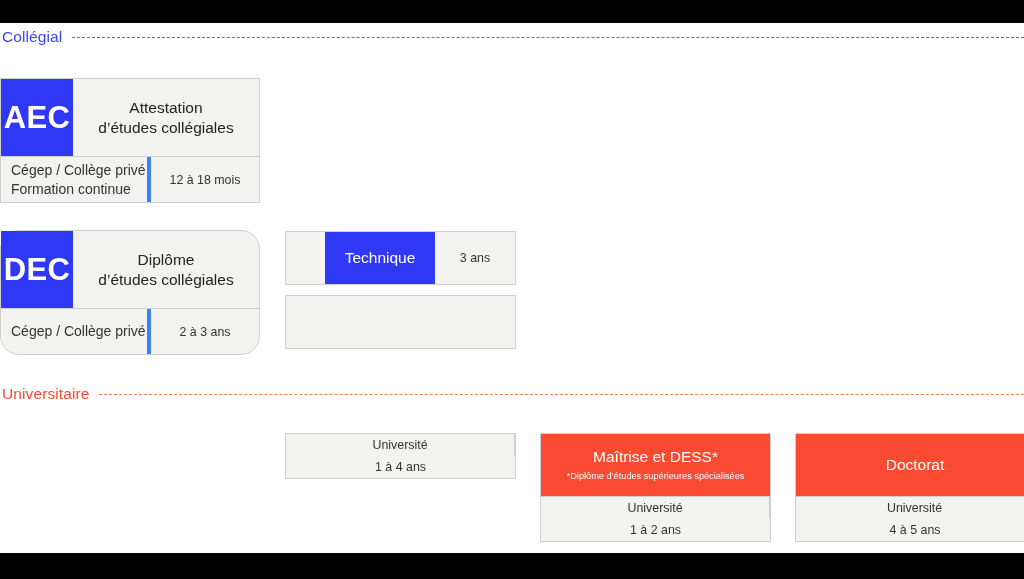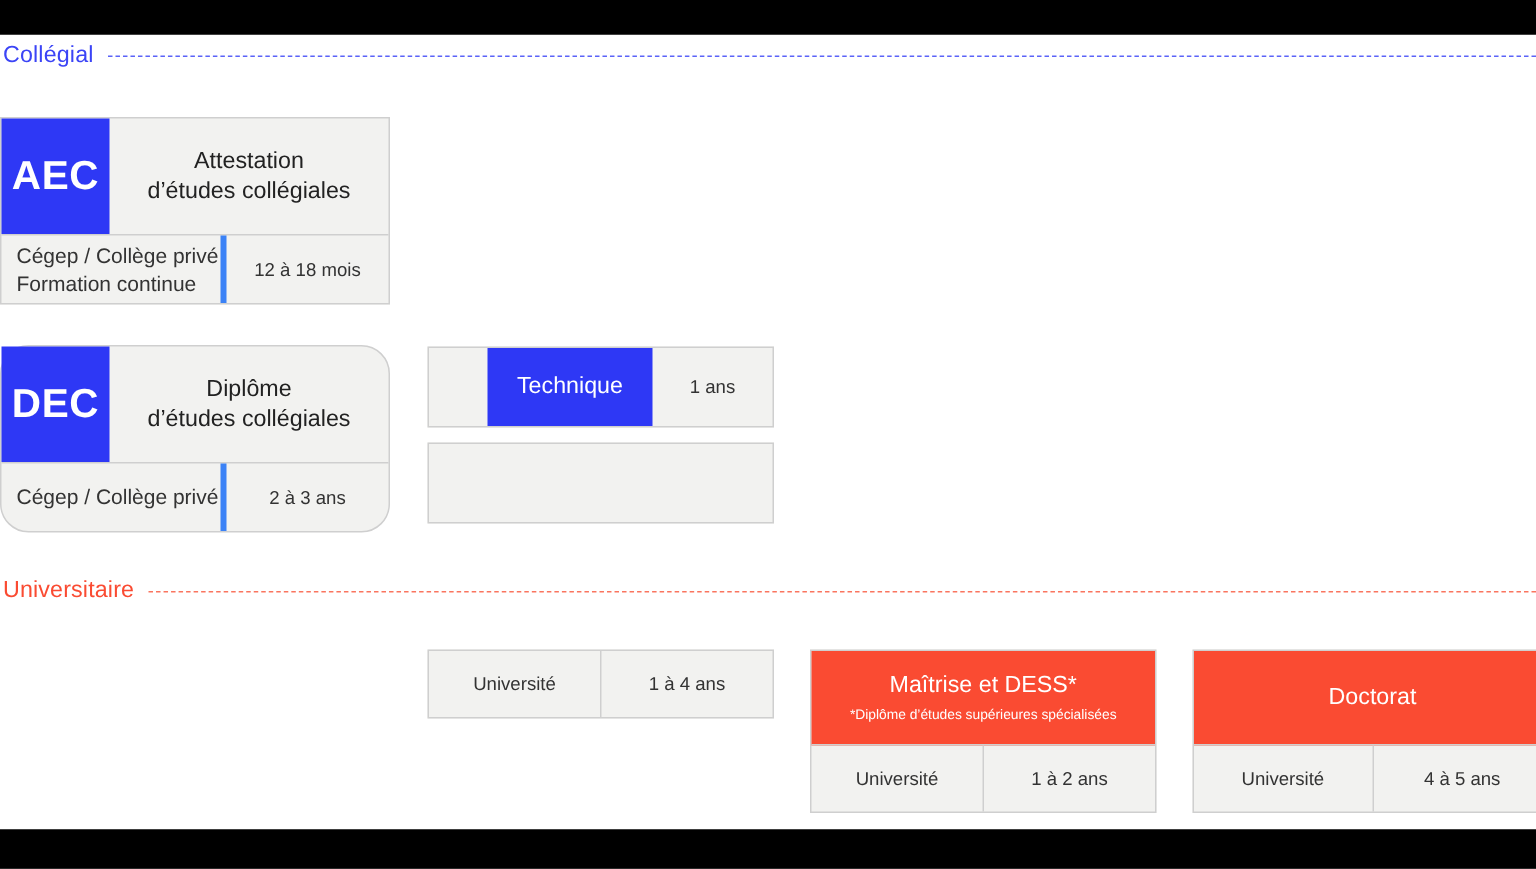--- a/index.html
+++ b/index.html
@@ -87,21 +87,21 @@
     display: flex;
     align-items: stretch;
   }
 
   
   .abbr {
     display: flex;
     align-items: center;
     justify-content: center;
     color: #ffffff;
-    font-size: 27px;
+    font-size: 31px;
     font-weight: 700;
     letter-spacing: .4px;
     flex: 0 0 72px;
   }
   .abbr-blue { background: #2E38F5; }
 
   .title-cell {
     flex: 1 1 auto;
     display: flex;
     align-items: center;
@@ -198,21 +198,21 @@
     padding: 0 6px;
   }
   .card-uni .uni-note {
     color: #ffffff;
     font-size: 9.2px;
     text-align: center;
     line-height: 1.2;
     margin-top: 5px;
     padding: 0 5px;
   }
-  .card-uni .card-bottom { height: 44px; }
+  .card-uni .card-bottom { height: 44px; flex-direction: column; }
   .card-uni .uni-place {
     flex: 1 1 50%;
     display: flex;
     align-items: center;
     justify-content: center;
     color: #333333;
     font-size: 12.4px;
     border-right: 1px solid #CFCFCF;
   }
   .card-uni .uni-dur {
@@ -273,21 +273,21 @@
         </div>
       </div>
       <div class="card-bottom">
         <div class="meta-left">Cégep / Collège privé</div>
         <div class="meta-right">2 à 3 ans</div>
       </div>
     </div>
 
     <div class="pill pill-technique">
       <div class="pill-name">Technique</div>
-      <div class="pill-dur">1 ans</div>
+      <div class="pill-dur">3 ans</div>
     </div>
 
     <div class="pill pill-preu">
     </div>
 
     <div class="section-head head-universitaire">
       <span class="section-label">Universitaire</span>
       <span class="section-rule"></span>
     </div>
 

